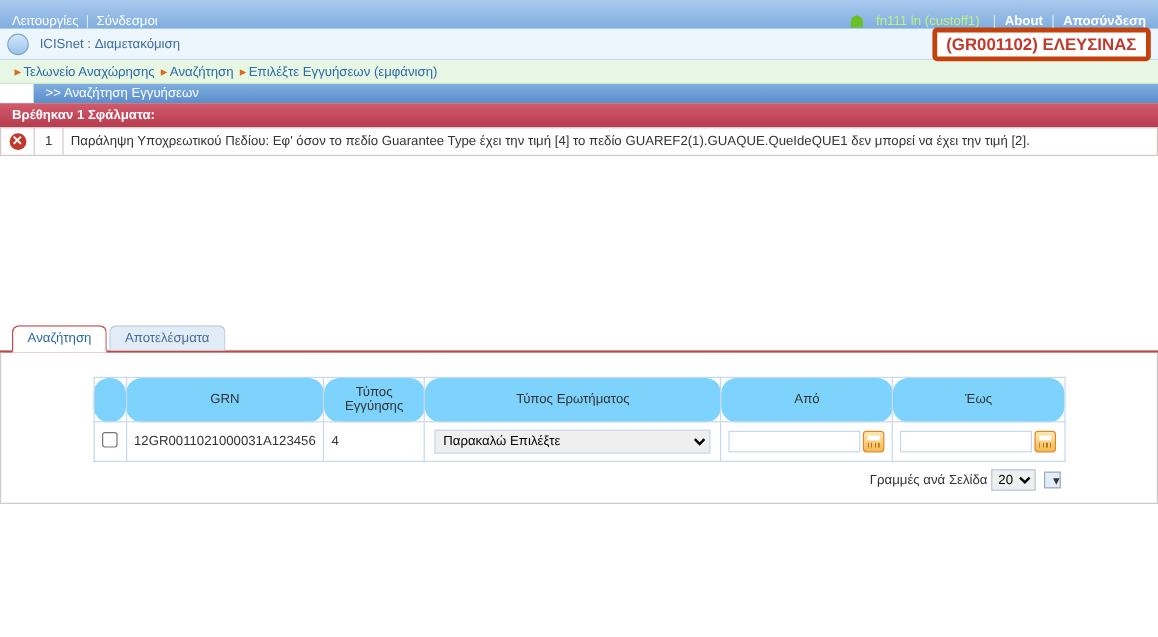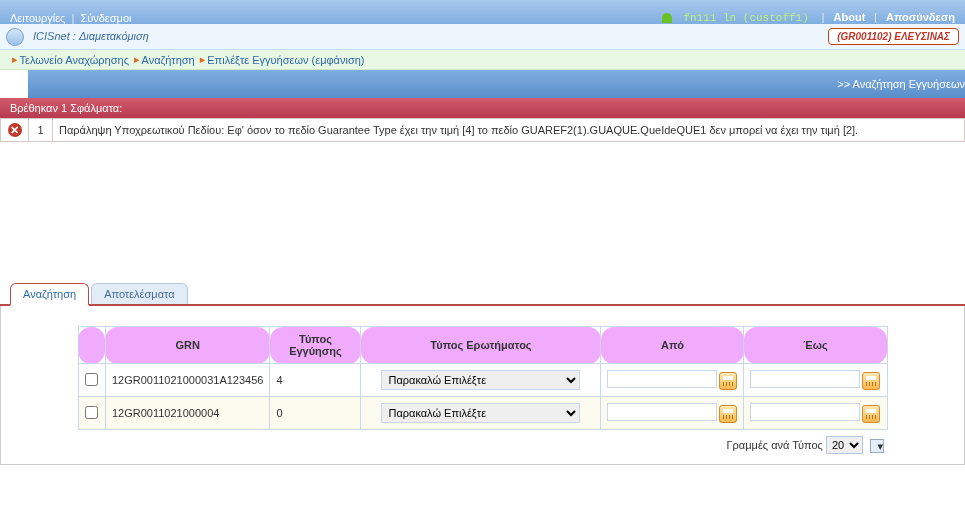--- a/index.html
+++ b/index.html
@@ -2,58 +2,58 @@
 <html><head>
 <meta charset="utf-8">
 <style>
 * { box-sizing: border-box; margin: 0; padding: 0; font-family: Verdana, Arial, sans-serif; font-size: 11px; }
 body { background: #fff; width: 965px; height: 531px; overflow: hidden; color: #333; }
 
 .topbar { background: linear-gradient(#a9c9ee, #7faee0); height: 24px; display: flex; align-items: flex-end; padding: 0 10px; color: #fff; justify-content: space-between; }
 .topbar a { color: #fff; text-decoration: none; }
 .topbar .left span { margin: 0 3px; }
 .sep { color: #fff; opacity: .7; margin: 0 6px; }
-.topbar .right span { margin: 0 4px; font-family: Liberation Mono, monospace; }
+.topbar .right span { margin: 0 4px; }
 .topbar .right .user { color: #bdf27e; }
 .topbar .right .about, .topbar .right .logout { font-weight: bold; }
 .user-icon { display: inline-block; width: 10px; height: 10px; background: #6ac123; border-radius: 50% 50% 0 0; margin-right: 4px; vertical-align: middle; }
 
-.appbar { background: #edf5fd; height: 26px; display: flex; align-items: center; padding: 0 6px; border-bottom: 1px solid #c4dff6; justify-content: space-between; font-style: italic; }
+.appbar { background: #edf5fd; height: 26px; display: flex; align-items: center; padding: 0 6px; border-bottom: 1px solid #c4dff6; justify-content: space-between; }
 .appbar .title { color: #3c6ea1; font-weight: normal; }
 .globe { display: inline-block; width: 18px; height: 18px; border: 1px solid #7ba6d0; border-radius: 50%; background: linear-gradient(#d2e7fb,#9dc2e8); margin-right: 6px; vertical-align: middle; }
-.office-tag { background: #fff; border: 1px solid #c2410c; border-radius: 4px; padding: 2px 8px; color: #c0392b; font-weight: bold; font-size: 10px; }
+.office-tag { background: #fff; border: 4px solid #c2410c; border-radius: 4px; padding: 2px 8px; color: #c0392b; font-weight: bold; font-size: 14px; }
 
 .crumbbar { background: #e8f7e4; height: 20px; display: flex; align-items: center; padding: 0 10px; border-bottom: 1px solid #cce8c4; }
 .crumbbar .arrow { color: #d96a1f; margin: 0 2px; }
 .crumbbar a { color: #2c6aa8; text-decoration: none; }
 
-.sectionbar { background: linear-gradient(#7faee0,#5a8ecb); height: 28px; display: flex; align-items: center; justify-content: flex-end; padding: 0 0 0 10px; color: #fff; margin-left: 28px; }
+.sectionbar { background: linear-gradient(#7faee0,#5a8ecb); height: 16px; display: flex; align-items: center; justify-content: space-between; padding: 0 0 0 10px; color: #fff; margin-left: 28px; }
 .sectionbar .title { font-weight: normal; }
 .sectionbar .actions { display: flex; height: 100%; }
 .sectionbar .btn { padding: 0 12px; display: flex; align-items: center; color: #fff; border-left: 1px solid #88b2dd; cursor: pointer; }
 .sectionbar .btn.primary { background: #6a99cc; }
 
-.errhead { background: linear-gradient(#d15b6b,#b73a4f); color: #fff; height: 20px; display: flex; align-items: center; padding: 0 10px; font-weight: normal; }
+.errhead { background: linear-gradient(#d15b6b,#b73a4f); color: #fff; height: 20px; display: flex; align-items: center; padding: 0 10px; font-weight: bold; }
 .errtable { width: 100%; border-collapse: collapse; }
 .errtable td { border: 1px solid #d6c7c9; padding: 4px 6px; vertical-align: middle; background: #fff; }
 .err-icon { display: inline-block; width: 14px; height: 14px; border-radius: 50%; background: #c0392b; color: #fff; text-align: center; line-height: 14px; font-weight: bold; }
 
 .tabstrip { margin-top: 140px; border-bottom: 2px solid #b94a48; height: 24px; display: flex; align-items: flex-end; padding-left: 10px; }
 .tab { border: 1px solid #b8c8dc; border-bottom: none; border-radius: 6px 6px 0 0; padding: 4px 12px; background: #e2ecf7; color: #4a6d96; margin-right: 2px; cursor: pointer; }
 .tab.active { background: #fff; border-color: #b94a48; border-bottom: 2px solid #fff; position: relative; top: 2px; color: #2c6aa8; }
 
 .tabcontent { border: 1px solid #ccc; border-top: none; padding: 20px 10px 10px; background: #fff; }
 
 .grid { margin: 0 auto; border: 1px solid #b8c8dc; border-collapse: collapse; width: 810px; }
 .grid th, .grid td { border: 1px solid #c8d8ea; padding: 6px; text-align: center; background: #fff; }
-.grid th { background: #f0abfc; color: #333; font-weight: bold; border-radius: 13px; }
+.grid th { background: #7dd3fc; color: #333; font-weight: normal; border-radius: 13px; }
 .grid tr.odd td { background: #fbfbf0; }
 .grid td.left { text-align: left; }
 .grid input.dt { width: 110px; border: 1px solid #c8d8ea; padding: 2px 4px; }
-.grid select { width: 199px; border: 1px solid #c8d8ea; padding: 2px; }
+.grid select { width: 230px; border: 1px solid #c8d8ea; padding: 2px; }
 .cal-btn { display: inline-block; width: 18px; height: 18px; border: 1px solid #d78b2f; background: linear-gradient(#ffe8b3,#f5b84e); border-radius: 3px; vertical-align: middle; margin-left: 2px; position: relative; }
 .cal-btn::before { content: ''; position: absolute; left: 3px; right: 3px; top: 3px; height: 4px; background: #fff; }
 .cal-btn::after { content: ''; position: absolute; left: 3px; right: 3px; bottom: 3px; top: 9px; background: repeating-linear-gradient(90deg,#b57519 0 1px,transparent 1px 3px); }
 
 .pager { text-align: right; margin-top: 6px; padding-right: 70px; }
 .pager select { border: 1px solid #b8c8dc; padding: 1px; }
 
 .datecell { white-space: nowrap; }
 </style>
 </head>
@@ -126,29 +126,21 @@
 
     <tr>
       <td><input type="checkbox" style=""></td>
       <td class="left">12GR0011021000031A123456</td>
       <td class="left">4</td>
       <td><select><option>Παρακαλώ Επιλέξτε</option></select></td>
       <td class="datecell"><input class="dt" style=""><span class="cal-btn"></span></td>
       <td class="datecell"><input class="dt" style=""><span class="cal-btn"></span></td>
     </tr>
 
-    <tr class="odd">
-      <td><input type="checkbox" style=""></td>
-      <td class="left">12GR0011021000004</td>
-      <td class="left">0</td>
-      <td><select><option>Παρακαλώ Επιλέξτε</option></select></td>
-      <td class="datecell"><input class="dt" style=""><span class="cal-btn"></span></td>
-      <td class="datecell"><input class="dt" style=""><span class="cal-btn"></span></td>
-    </tr>
   </tbody>
     </table>
 
   <div class="pager">
-    <span>Γραμμές ανά Τύπος</span>
+    <span>Γραμμές ανά Σελίδα</span>
     <select><option>20</option></select>
     <span style="display:inline-block;width:14px;height:14px;border:1px solid #9ab;background:#e4eefa;vertical-align:middle;margin-left:4px;">▾</span>
   </div>
 </div>
 
 </body></html>

